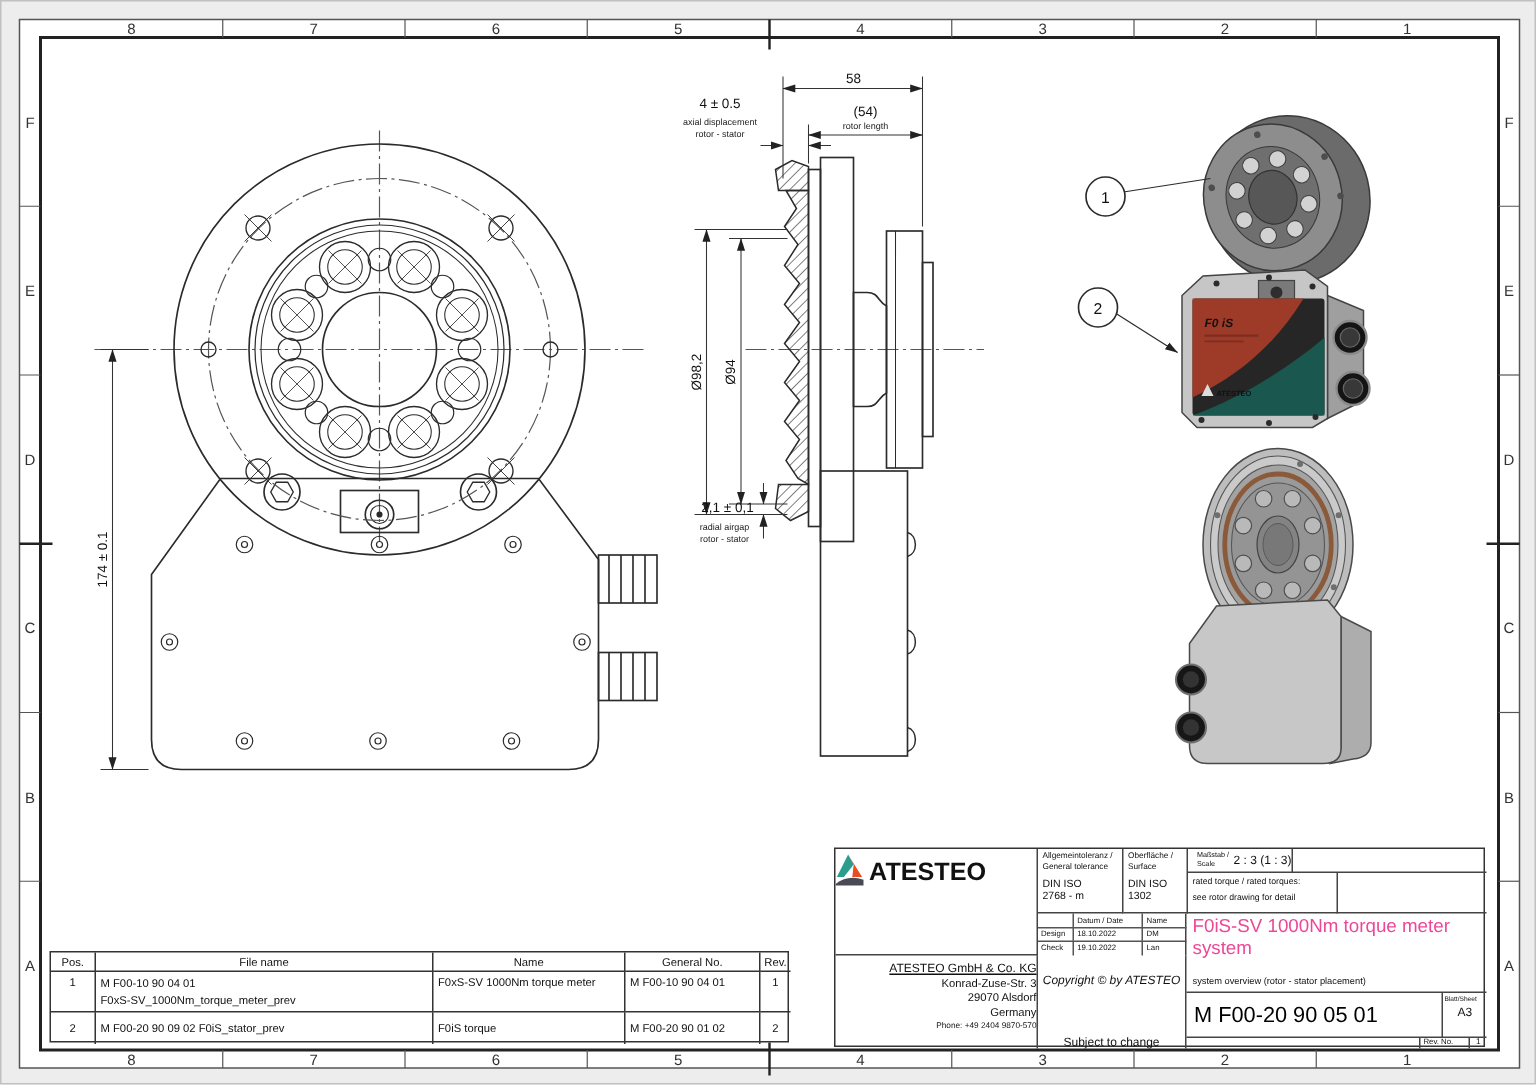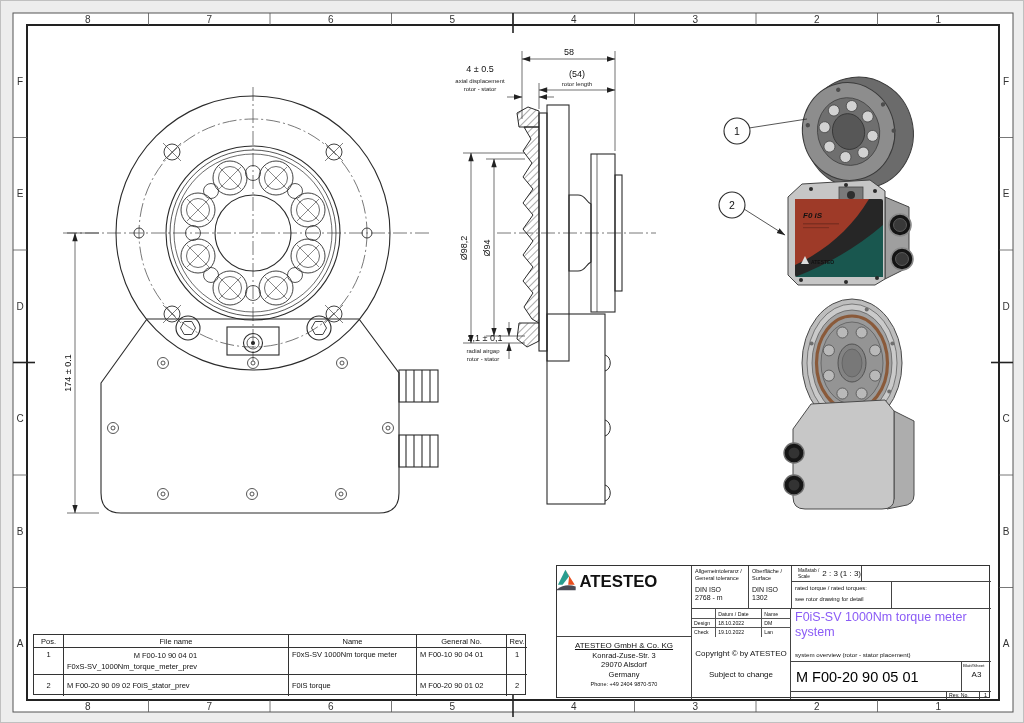--- a/index.html
+++ b/index.html
@@ -12,30 +12,30 @@
   .dts{font-size:6px;fill:#222;}
   .abs{position:absolute;box-sizing:border-box;}
   
   .ptable{left:32px;top:633px;width:493px;height:61px;border:1.4px solid #333;background:#fff;
           display:grid;grid-template-columns:30px 225px 128px 90px 20px;grid-template-rows:13px 27px 21px;
           font-size:7.5px;color:#111;}
   .ptable>div{border-right:1px solid #333;border-bottom:1px solid #333;display:flex;align-items:center;overflow:hidden;}
   .ptable>div.lastcol{border-right:none;}
   .ptable>div.lastrow{border-bottom:none;}
   .ptable .hd{justify-content:center;}
-  .ptable .cpad{padding-left:3px;text-align:right;}
+  .ptable .cpad{padding-left:3px;}
   .ptable .cc{justify-content:center;}
   .ptable .tops{align-items:flex-start;padding-top:2px;}
   .file2l{line-height:11px;}
   
   .tblock{left:555px;top:564px;width:434px;height:133px;border:1.4px solid #333;background:#fff;color:#111;}
   .tblock .abs{border-color:#444;}
   .cell-logo{left:0;top:0;width:135px;height:71px;border-right:1px solid #444;border-bottom:1px solid #444;
              display:flex;align-items:center;justify-content:center;}
-  .cell-addr{left:0;top:71px;width:135px;height:62px;border-right:1px solid #444;text-align:center;
+  .cell-addr{left:0;top:71px;width:135px;height:62px;border-right:1px solid #444;text-align:right;
              font-size:7.5px;line-height:9.5px;padding-top:4px;}
   .cell-addr .nm{text-decoration:underline;font-size:8px;}
   .cell-addr .ph{font-size:5.5px;margin-top:1px;}
   .cell-tol{left:135px;top:0;width:57px;height:43px;border-right:1px solid #444;border-bottom:1px solid #444;
             font-size:5.5px;line-height:6.5px;padding:2px 0 0 3px;}
   .cell-tol .v{font-size:7px;line-height:8px;margin-top:5px;}
   .cell-surf{left:192px;top:0;width:43px;height:43px;border-right:1px solid #444;border-bottom:1px solid #444;
              font-size:5.5px;line-height:6.5px;padding:2px 0 0 3px;}
   .cell-surf .v{font-size:7px;line-height:8px;margin-top:5px;}
   .cell-scale{left:235px;top:0;width:70px;height:16px;border-right:1px solid #444;border-bottom:1px solid #444;
@@ -44,23 +44,23 @@
   .cell-scale .v{font-size:8px;margin-left:3px;}
   .cell-scale-e{left:305px;top:0;width:129px;height:16px;border-bottom:1px solid #444;}
   .cell-torque{left:235px;top:16px;width:100px;height:27px;border-right:1px solid #444;border-bottom:1px solid #444;
                font-size:5.8px;line-height:11px;padding:1px 0 0 3px;}
   .cell-torque-e{left:335px;top:16px;width:99px;height:27px;border-bottom:1px solid #444;}
   .cell-sign{left:135px;top:43px;width:99px;height:28px;border-right:1px solid #444;font-size:5.2px;}
   .srow{position:absolute;left:0;width:99px;height:9px;border-bottom:1px solid #555;display:flex;}
   .srow>div{border-right:1px solid #555;padding-left:2px;display:flex;align-items:center;overflow:hidden;}
   .sc1{width:23px;} .sc2{width:47px;} .sc3{width:29px;border-right:none!important;}
   .cell-copy{left:135px;top:71px;width:99px;height:62px;border-right:1px solid #444;text-align:center;font-size:8px;}
-  .cell-copy .l1{margin-top:12px;} .cell-copy .l2{margin-top:12px;}
+  .cell-copy .l1{margin-top:12px;font-style:italic;} .cell-copy .l2{margin-top:32px;}
   .cell-title{left:234px;top:43px;width:200px;height:53px;border-bottom:1px solid #444;padding:1px 0 0 4px;}
-  .cell-title .big{font-size:12.5px;line-height:14.5px;color:#8b5cf6;}
+  .cell-title .big{font-size:12.5px;line-height:14.5px;color:#ec4899;}
   .cell-title .sub{position:absolute;left:4px;bottom:3px;font-size:6.2px;}
   .cell-dno{left:234px;top:96px;width:171px;height:30px;border-bottom:1px solid #444;border-right:1px solid #444;
             display:flex;align-items:center;font-size:14.5px;padding-left:5px;color:#000;}
   .cell-sheet{left:405px;top:96px;width:29px;height:30px;border-bottom:1px solid #444;}
   .cell-sheet .sl{font-size:4.4px;padding:1px 0 0 1px;}
   .cell-sheet .sv{font-size:8px;text-align:center;margin-top:2px;}
   .cell-reve{left:234px;top:126px;width:156px;height:7px;border-right:1px solid #444;}
   .cell-revl{left:390px;top:126px;width:33px;height:7px;border-right:1px solid #444;font-size:5.2px;line-height:6.5px;padding-left:2px;overflow:hidden;}
   .cell-revv{left:423px;top:126px;width:11px;height:7px;font-size:5.5px;line-height:6.5px;text-align:center;overflow:hidden;}
 </style>

